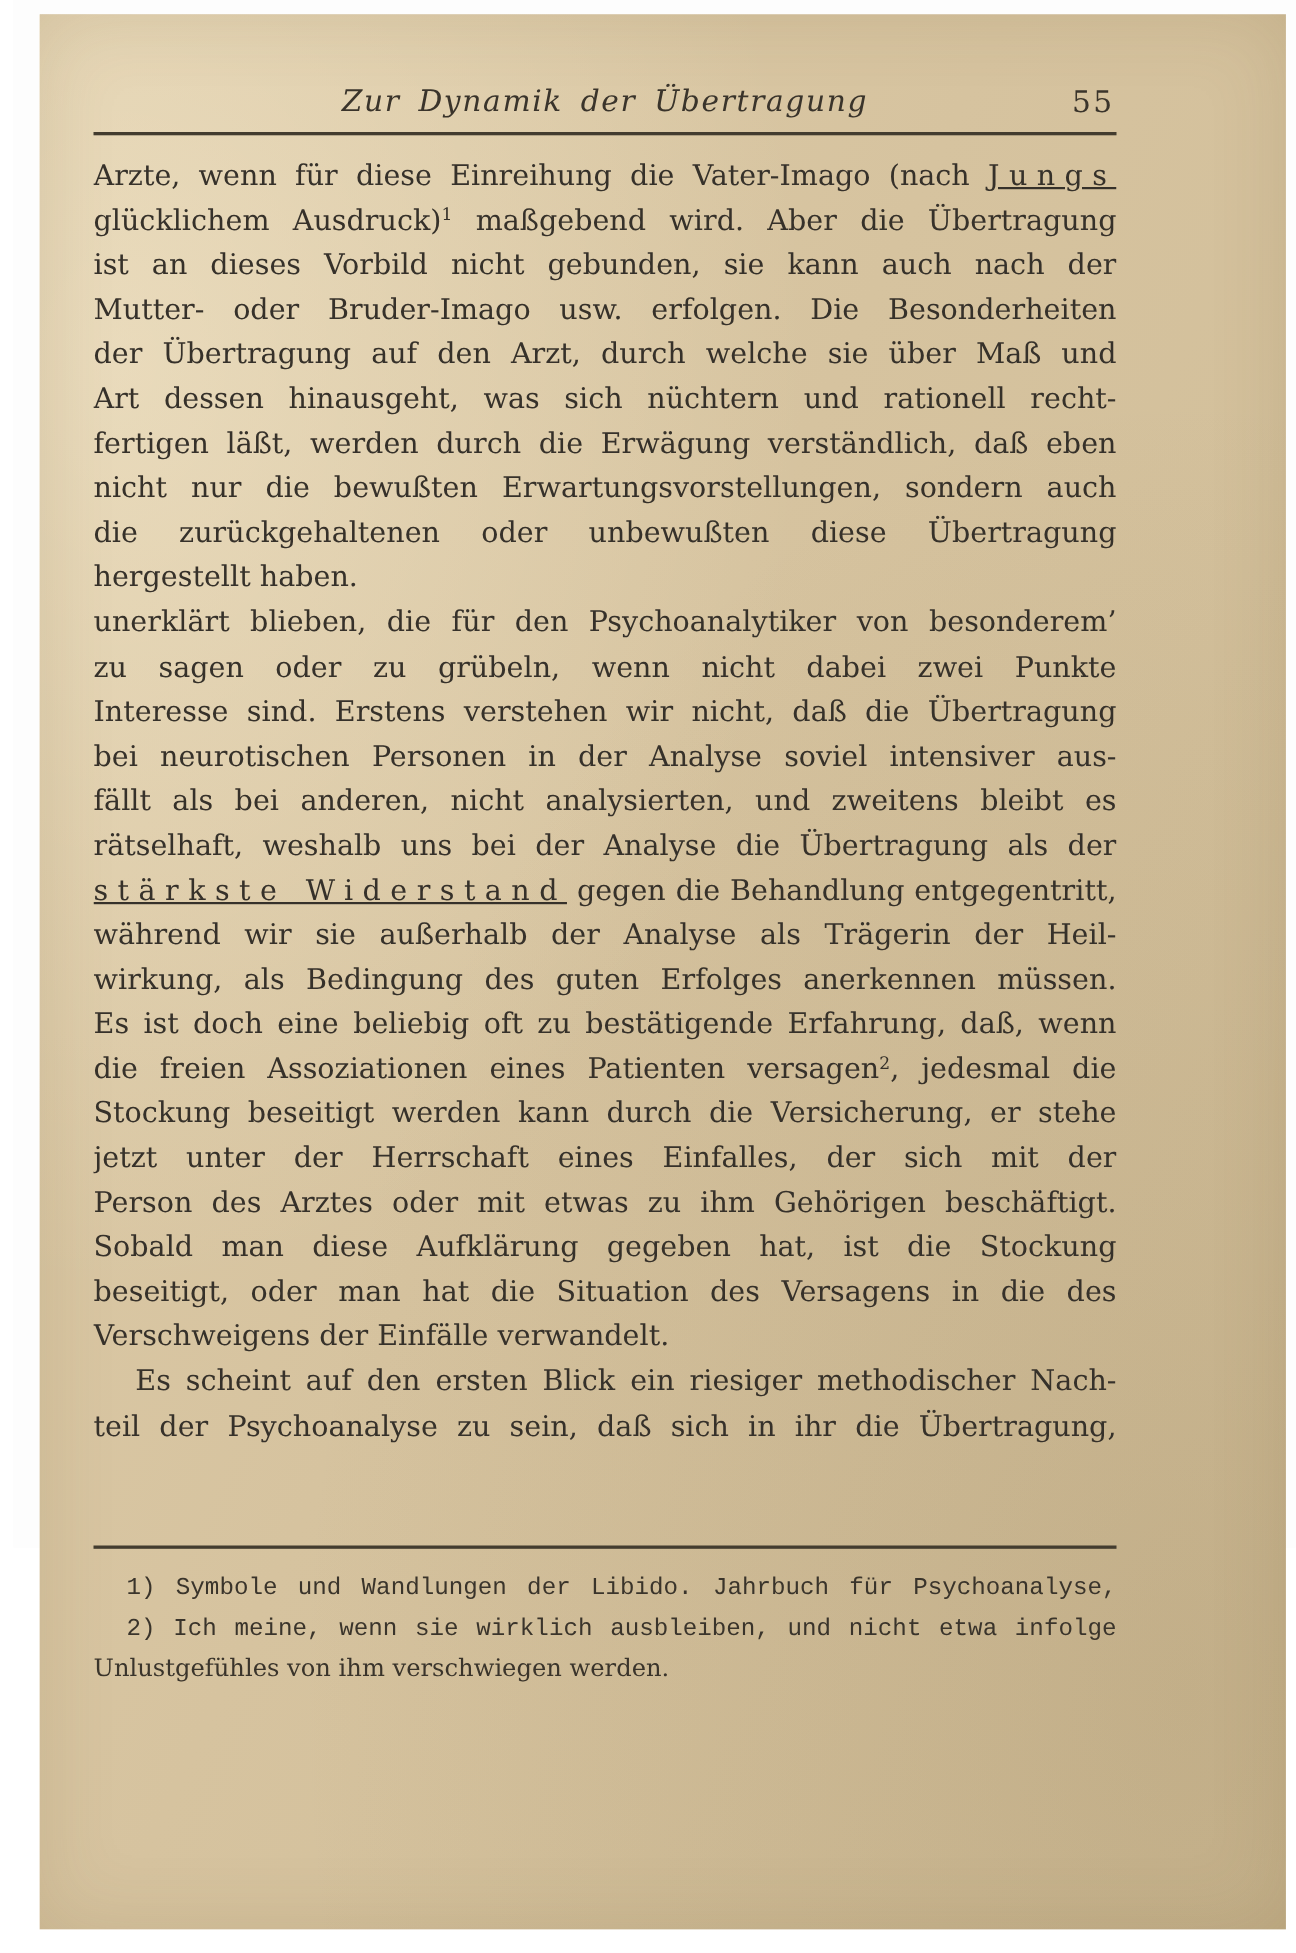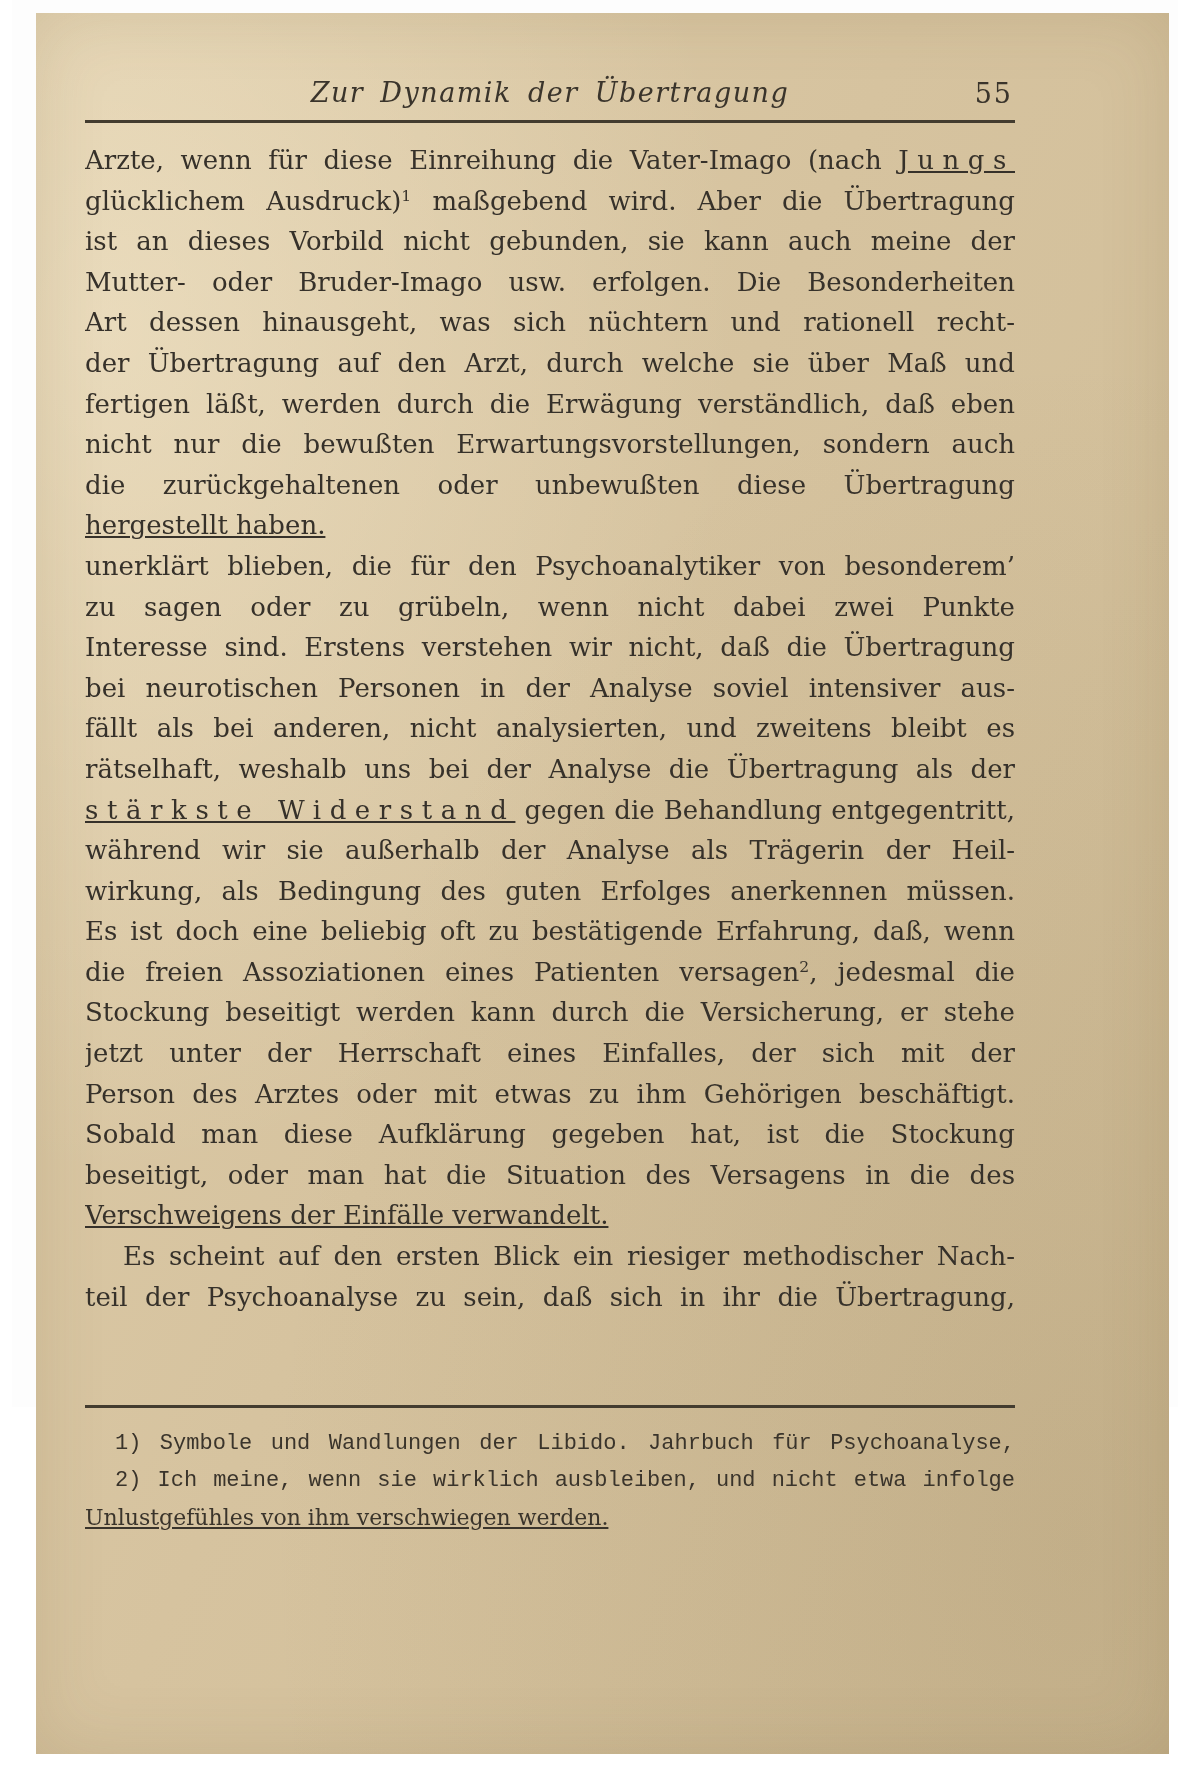--- a/index.html
+++ b/index.html
@@ -54,21 +54,21 @@
     color: #36312a;
     font-size: 26px;
   }
   .line {
     height: 40.6px;
     line-height: 40.6px;
     text-align: justify;
     text-align-last: justify;
     overflow: hidden;
   }
-  .line.last { text-align-last: left; text-decoration: underline; }
+  .line.last { text-align-last: left; }
   .line.indent { text-indent: 38px; }
   .seg-sup {
     font-size: 0.6em;
     vertical-align: 0.55em;
     line-height: 0;
   }
   .seg-spaced { letter-spacing: 0.33em; text-decoration: underline; }
   .footnote-rule {
     position: absolute; left: 49px; top: 1392px;
     width: 930px; height: 3px;
@@ -95,24 +95,24 @@
     <div class="running-header">
       <div class="header-title">Zur Dynamik der Übertragung</div>
       <div class="page-number">55</div>
     </div>
 
     <div class="header-rule"></div>
 
     <div class="textblock">
         <div class="line"><span class="seg-normal">Arzte, wenn für diese Einreihung die Vater-Imago (nach </span><span class="seg-spaced">Jungs</span></div>
         <div class="line"><span class="seg-normal">glücklichem Ausdruck)</span><span class="seg-sup">1</span><span class="seg-normal"> maßgebend wird. Aber die Übertragung</span></div>
-        <div class="line"><span class="seg-normal">ist an dieses Vorbild nicht gebunden, sie kann auch meine der</span></div>
+        <div class="line"><span class="seg-normal">ist an dieses Vorbild nicht gebunden, sie kann auch nach der</span></div>
         <div class="line"><span class="seg-normal">Mutter- oder Bruder-Imago usw. erfolgen. Die Besonderheiten</span></div>
+        <div class="line"><span class="seg-normal">der Übertragung auf den Arzt, durch welche sie über Maß und</span></div>
         <div class="line"><span class="seg-normal">Art dessen hinausgeht, was sich nüchtern und rationell recht-</span></div>
-        <div class="line"><span class="seg-normal">der Übertragung auf den Arzt, durch welche sie über Maß und</span></div>
         <div class="line"><span class="seg-normal">fertigen läßt, werden durch die Erwägung verständlich, daß eben</span></div>
         <div class="line"><span class="seg-normal">nicht nur die bewußten Erwartungsvorstellungen, sondern auch</span></div>
         <div class="line"><span class="seg-normal">die zurückgehaltenen oder unbewußten diese Übertragung</span></div>
         <div class="line last"><span class="seg-normal">hergestellt haben.</span></div>
         <div class="line"><span class="seg-normal">unerklärt blieben, die für den Psychoanalytiker von besonderem’</span></div>
         <div class="line"><span class="seg-normal">zu sagen oder zu grübeln, wenn nicht dabei zwei Punkte</span></div>
         <div class="line"><span class="seg-normal">Interesse sind. Erstens verstehen wir nicht, daß die Übertragung</span></div>
         <div class="line"><span class="seg-normal">bei neurotischen Personen in der Analyse soviel intensiver aus-</span></div>
         <div class="line"><span class="seg-normal">fällt als bei anderen, nicht analysierten, und zweitens bleibt es</span></div>
         <div class="line"><span class="seg-normal">rätselhaft, weshalb uns bei der Analyse die Übertragung als der</span></div>

